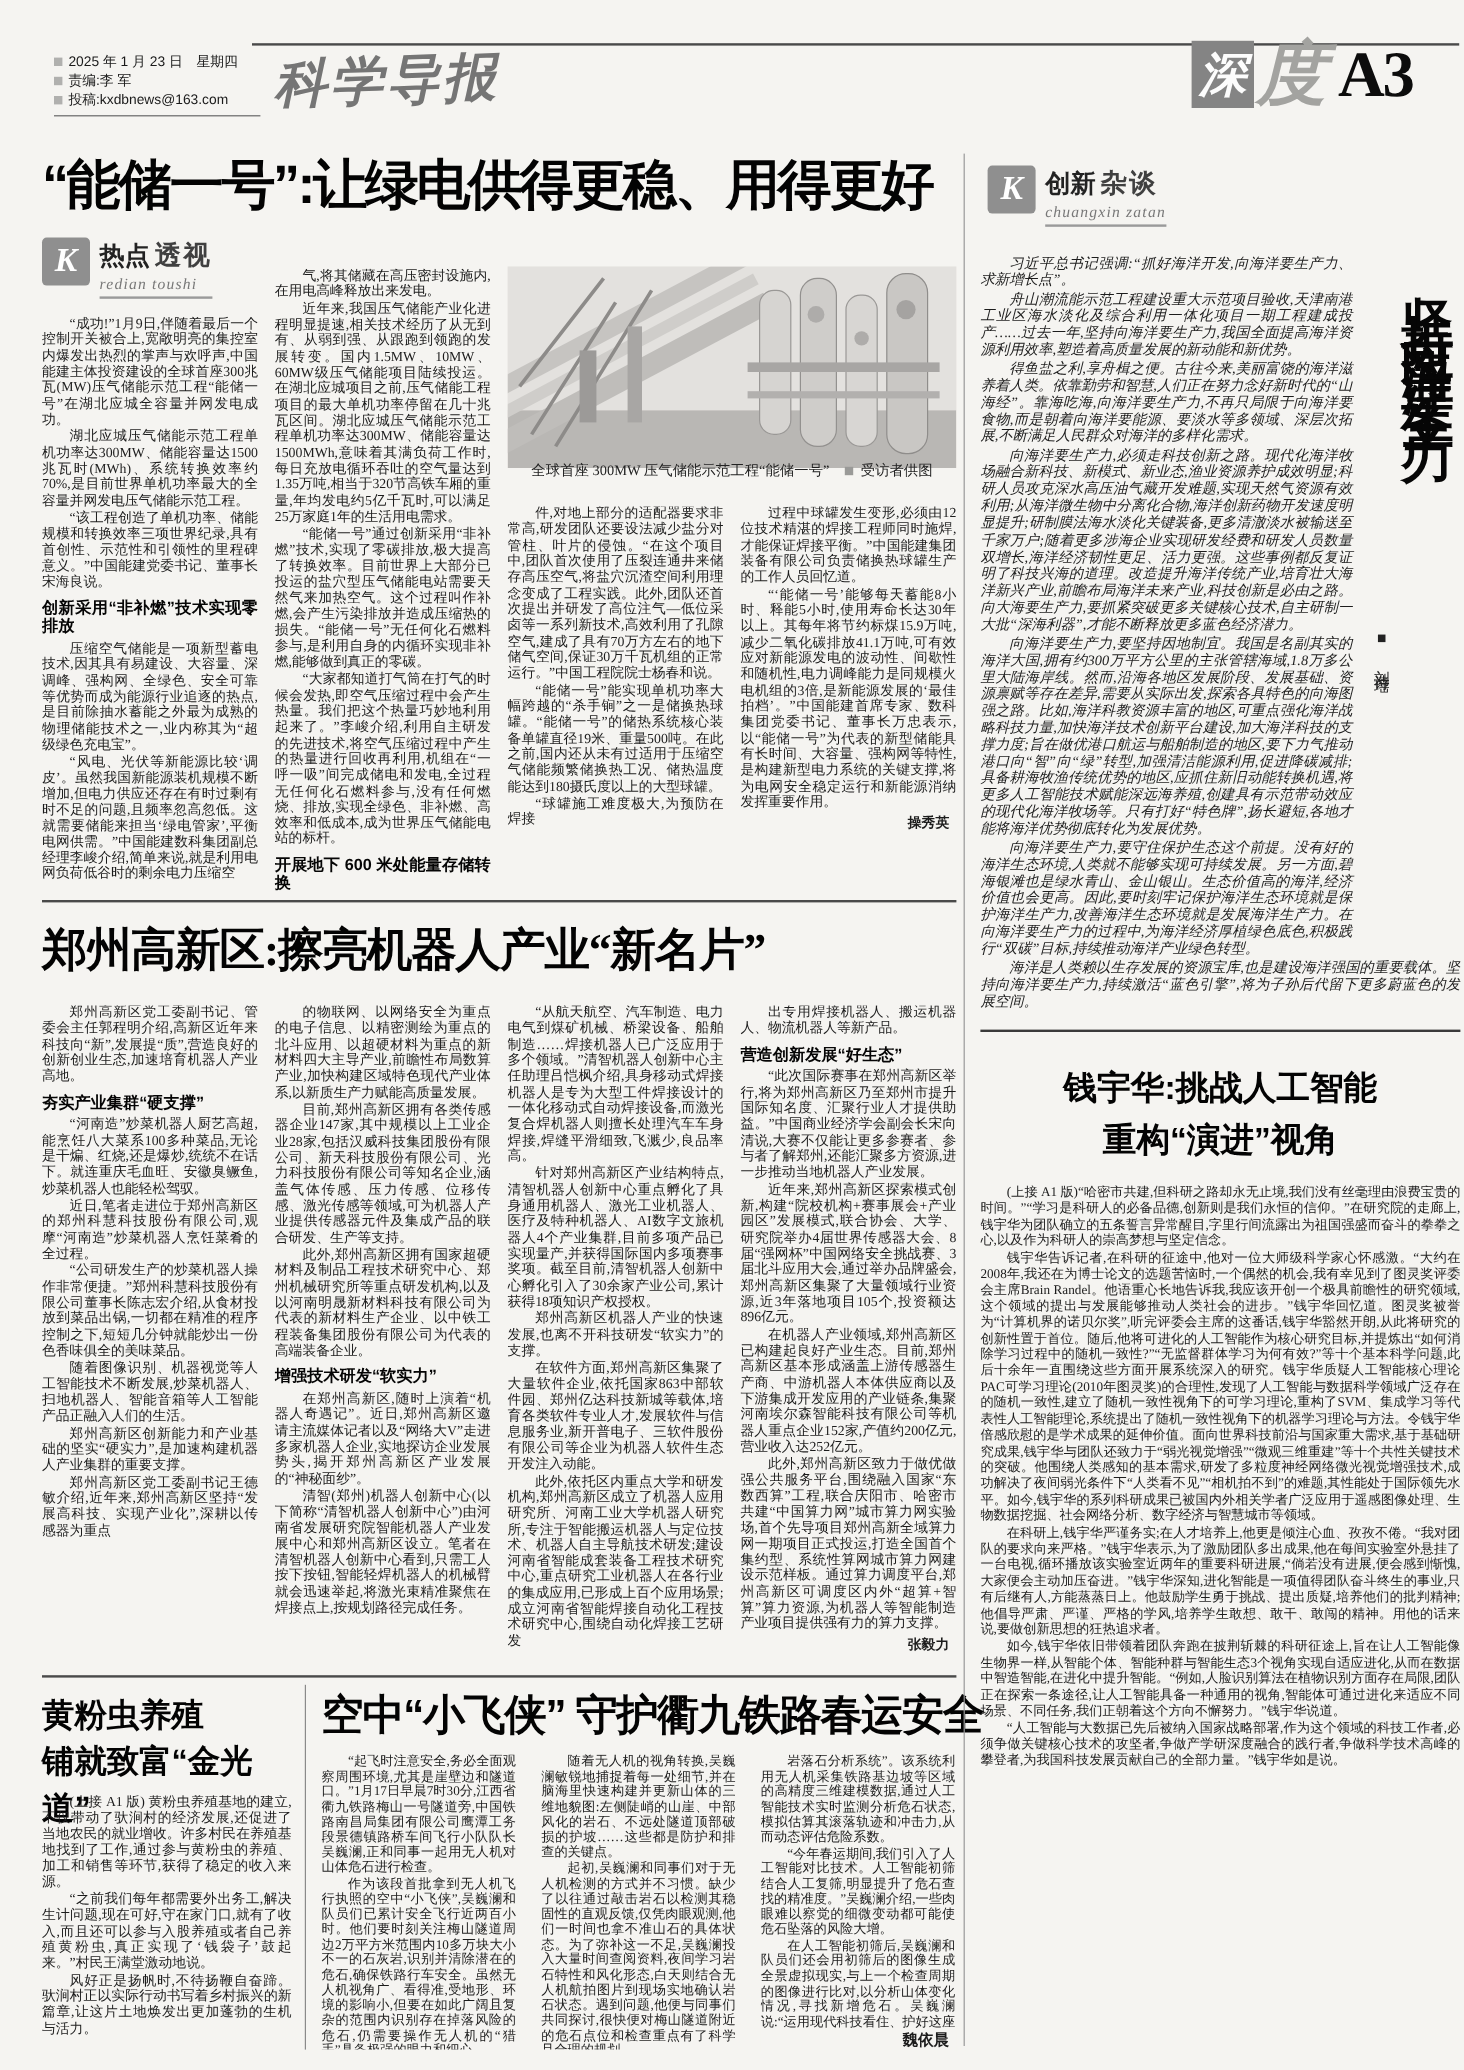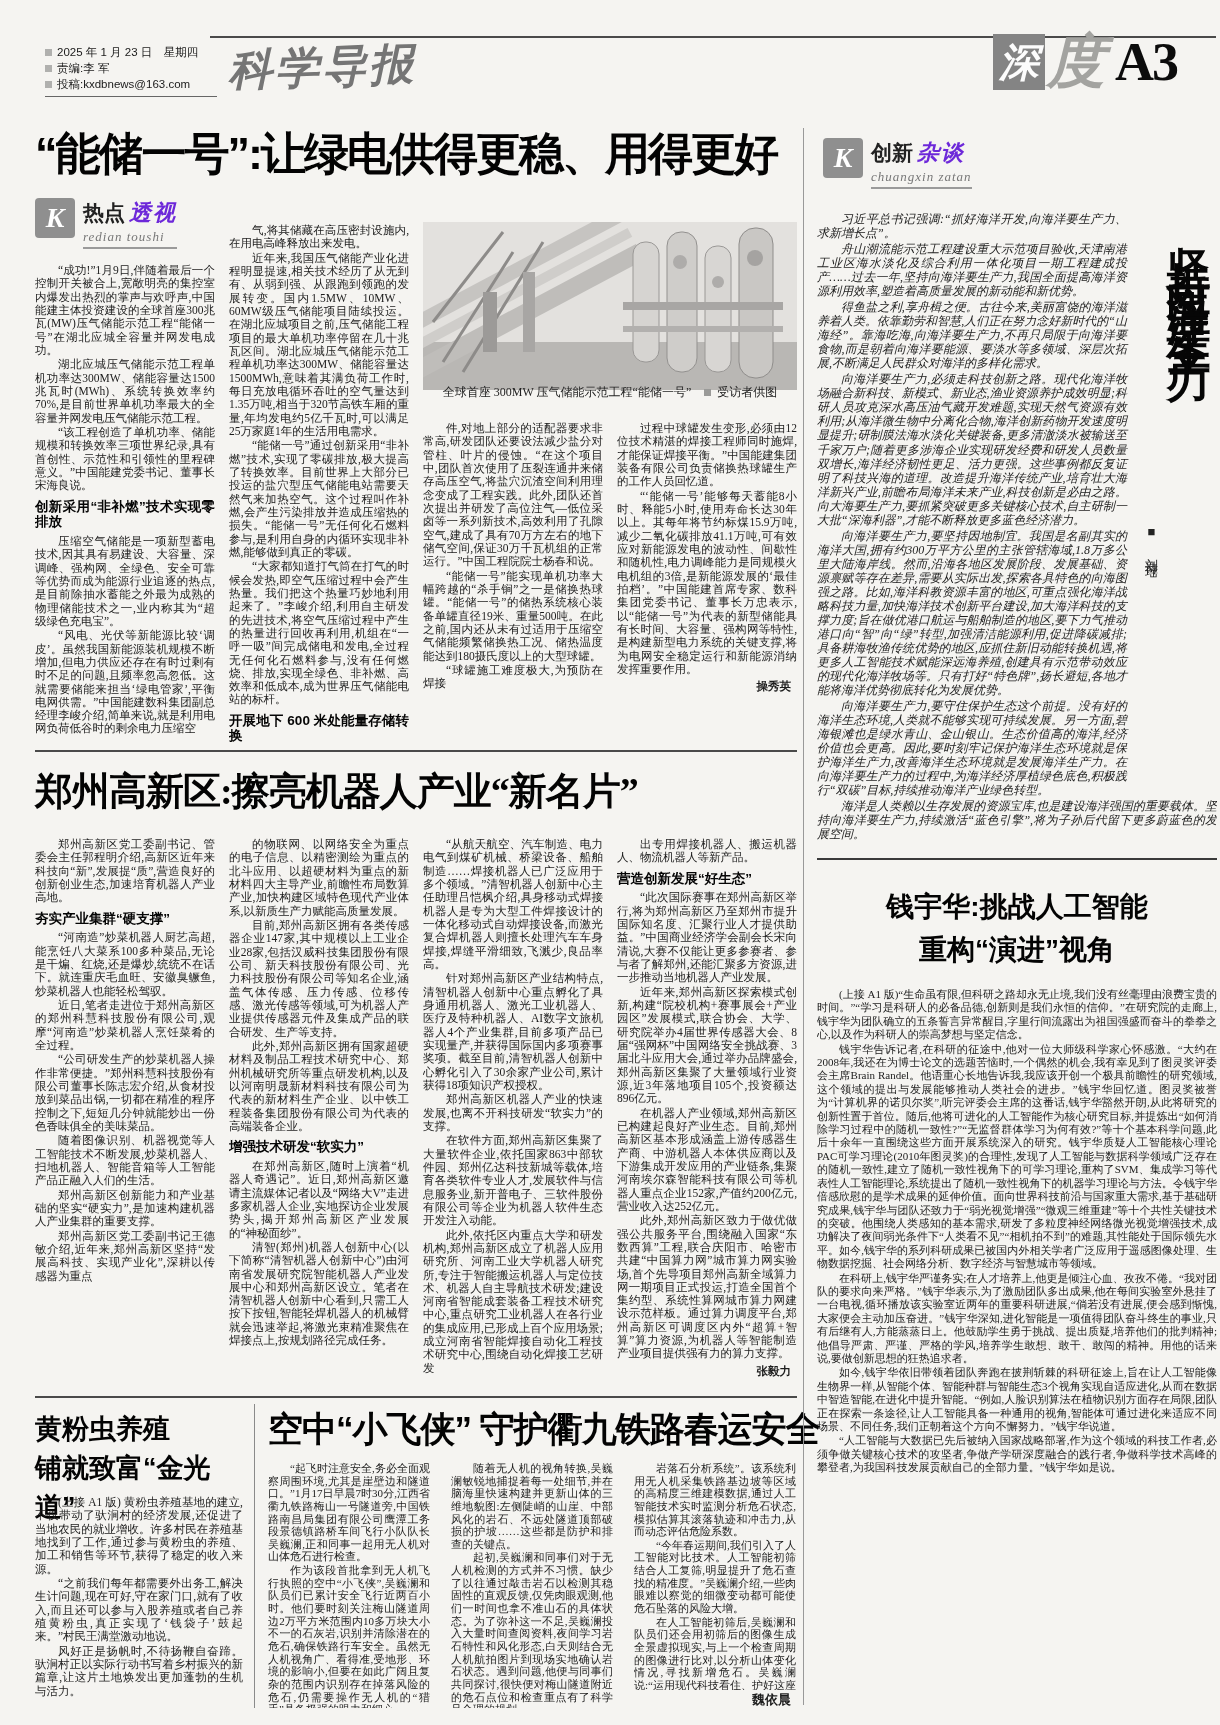--- a/index.html
+++ b/index.html
@@ -10,21 +10,21 @@
   .col{overflow:hidden;font-size:11.5px;line-height:1.16;text-align:justify;}
   .para{text-indent:2em;margin:0 0 1px 0;}
   .subhead{font-family:"Liberation Sans","DejaVu Sans",sans-serif;font-weight:bold;font-size:13.5px;text-indent:0;margin:6px 0 5px;color:#050505;}
   .byline{text-indent:0;text-align:right;font-weight:bold;padding-right:6px;margin-top:4px;}
   .headline{font-family:"Liberation Sans","DejaVu Sans",sans-serif;font-weight:900;color:#030303;}
   .kicker{display:flex;align-items:flex-start;}
   .kbox{width:40px;height:40px;background:#8f8f8f;color:#fff;font-family:"Liberation Serif",serif;font-style:italic;font-weight:bold;font-size:28px;display:flex;align-items:center;justify-content:center;border-radius:4px;flex:0 0 auto;}
   .ktexts{margin-left:8px;}
   .krow{display:flex;align-items:baseline;}
   .kbold{font-family:"Liberation Sans",sans-serif;font-weight:bold;font-size:21px;color:#222;}
-  .kscript{font-style:italic;font-weight:bold;font-size:22px;color:#6d28d9;margin-left:4px;letter-spacing:2px;}
+  .kscript{font-weight:bold;font-size:22px;color:#404040;margin-left:4px;letter-spacing:2px;}
   .kpinyin{font-style:italic;font-size:13px;color:#777;border-bottom:2px solid #9a9a9a;padding-bottom:2px;margin-top:1px;letter-spacing:1px;}
   .bullet{display:inline-block;width:7px;height:7px;background:#b0b0ae;margin-right:5px;}
   .hrow{font-family:"Liberation Sans",sans-serif;font-size:11.5px;color:#1a1a1a;line-height:16px;}
   .masthead{font-style:italic;font-weight:bold;font-size:44px;color:#757575;letter-spacing:3px;transform:rotate(-2deg);font-family:"Liberation Serif",serif;}
   .deepbox{width:52px;height:56px;background:#848484;color:#fcfcfc;font-size:40px;font-weight:bold;font-style:italic;display:flex;align-items:center;justify-content:center;}
   .duchar{font-size:58px;font-weight:bold;font-style:italic;color:#a3a3a0;line-height:56px;}
   .a3{font-size:54px;font-weight:bold;color:#0c0c0c;line-height:56px;letter-spacing:-2px;font-family:"Liberation Serif",serif;}
   .caption{font-size:12px;text-align:center;color:#222;}
   .caption .bullet{background:#9a9a98;}
   .zatan-body{font-size:12px;line-height:1.17;font-style:italic;text-align:justify;overflow:hidden;}
@@ -227,20 +227,20 @@
       </div>
   </div>
 
   <div class="abs" style="left:817px;top:858px;width:400px;height:2px;background:#3a3a3a;"></div>
 
   <div class="abs headline center" style="left:817px;top:885px;width:400px;font-size:28px;line-height:1.55;">
     <div>钱宇华:挑战人工智能</div>
     <div>重构“演进”视角</div>
   </div>
   <div class="abs qbody" style="left:817px;top:988px;width:400px;height:716px;">
-      <div class="para">(上接 A1 版)“生命虽有限,但科研之路却永无止境,我们没有丝毫理由浪费宝贵的时间。”“学习是科研人的必备品德,创新则是我们永恒的信仰。”在研究院的走廊上,钱宇华为团队确立的五条誓言异常醒目,字里行间流露出为祖国强盛而奋斗的拳拳之心,以及作为科研人的崇高梦想与坚定信念。</div>
+      <div class="para">(上接 A1 版)“哈密市共建,但科研之路却永无止境,我们没有丝毫理由浪费宝贵的时间。”“学习是科研人的必备品德,创新则是我们永恒的信仰。”在研究院的走廊上,钱宇华为团队确立的五条誓言异常醒目,字里行间流露出为祖国强盛而奋斗的拳拳之心,以及作为科研人的崇高梦想与坚定信念。</div>
       <div class="para">钱宇华告诉记者,在科研的征途中,他对一位大师级科学家心怀感激。“大约在2008年,我还在为博士论文的选题苦恼时,一个偶然的机会,我有幸见到了图灵奖评委会主席Brain Randel。他语重心长地告诉我,我应该开创一个极具前瞻性的研究领域,这个领域的提出与发展能够推动人类社会的进步。”钱宇华回忆道。图灵奖被誉为“计算机界的诺贝尔奖”,听完评委会主席的这番话,钱宇华豁然开朗,从此将研究的创新性置于首位。随后,他将可进化的人工智能作为核心研究目标,并提炼出“如何消除学习过程中的随机一致性?”“无监督群体学习为何有效?”等十个基本科学问题,此后十余年一直围绕这些方面开展系统深入的研究。钱宇华质疑人工智能核心理论PAC可学习理论(2010年图灵奖)的合理性,发现了人工智能与数据科学领域广泛存在的随机一致性,建立了随机一致性视角下的可学习理论,重构了SVM、集成学习等代表性人工智能理论,系统提出了随机一致性视角下的机器学习理论与方法。令钱宇华倍感欣慰的是学术成果的延伸价值。面向世界科技前沿与国家重大需求,基于基础研究成果,钱宇华与团队还致力于“弱光视觉增强”“微观三维重建”等十个共性关键技术的突破。他围绕人类感知的基本需求,研发了多粒度神经网络微光视觉增强技术,成功解决了夜间弱光条件下“人类看不见”“相机拍不到”的难题,其性能处于国际领先水平。如今,钱宇华的系列科研成果已被国内外相关学者广泛应用于遥感图像处理、生物数据挖掘、社会网络分析、数字经济与智慧城市等领域。</div>
       <div class="para">在科研上,钱宇华严谨务实;在人才培养上,他更是倾注心血、孜孜不倦。“我对团队的要求向来严格。”钱宇华表示,为了激励团队多出成果,他在每间实验室外悬挂了一台电视,循环播放该实验室近两年的重要科研进展,“倘若没有进展,便会感到惭愧,大家便会主动加压奋进。”钱宇华深知,进化智能是一项值得团队奋斗终生的事业,只有后继有人,方能蒸蒸日上。他鼓励学生勇于挑战、提出质疑,培养他们的批判精神;他倡导严肃、严谨、严格的学风,培养学生敢想、敢干、敢闯的精神。用他的话来说,要做创新思想的狂热追求者。</div>
       <div class="para">如今,钱宇华依旧带领着团队奔跑在披荆斩棘的科研征途上,旨在让人工智能像生物界一样,从智能个体、智能种群与智能生态3个视角实现自适应进化,从而在数据中智造智能,在进化中提升智能。“例如,人脸识别算法在植物识别方面存在局限,团队正在探索一条途径,让人工智能具备一种通用的视角,智能体可通过进化来适应不同场景、不同任务,我们正朝着这个方向不懈努力。”钱宇华说道。</div>
       <div class="para">“人工智能与大数据已先后被纳入国家战略部署,作为这个领域的科技工作者,必须争做关键核心技术的攻坚者,争做产学研深度融合的践行者,争做科学技术高峰的攀登者,为我国科技发展贡献自己的全部力量。”钱宇华如是说。</div>
     </div>
 
 </div>
 
 </body></html>

